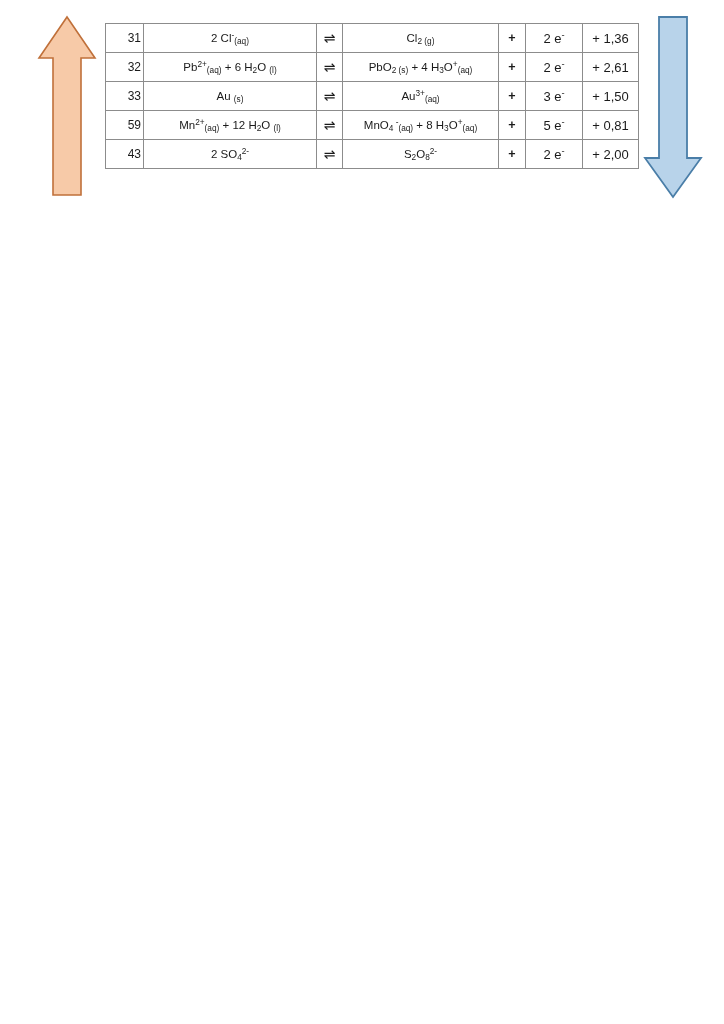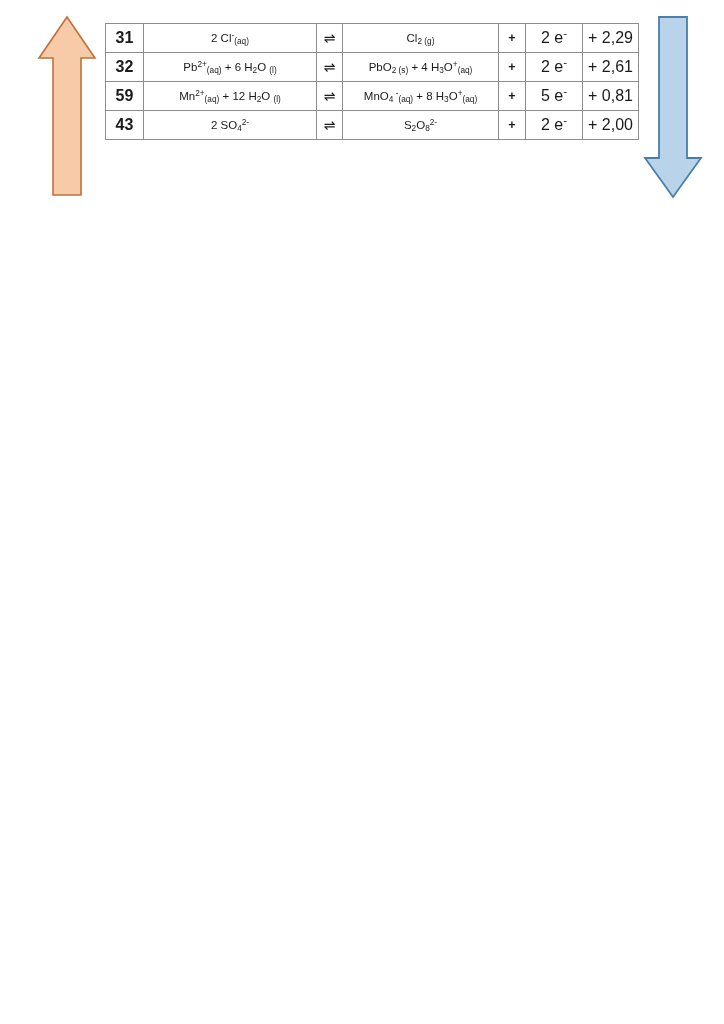--- a/index.html
+++ b/index.html
@@ -65,34 +65,35 @@
     border: 1px solid #8c8c8c;
     height: 28px;
     padding: 0 2px;
     text-align: center;
     vertical-align: middle;
     font-size: 11.5px;
     white-space: nowrap;
     overflow: hidden;
   }
   #redox-table td.idx {
-    font-weight: bold;
-    font-size: 16px;
+    font-weight: normal;
+    font-size: 12px;
+    text-align: right;
   }
   #redox-table td.eq {
     font-size: 14px;
     padding: 0;
   }
   #redox-table td.plus {
     font-size: 12.5px;
     font-weight: bold;
   }
   #redox-table td.elec,
   #redox-table td.pot {
-    font-size: 16px;
+    font-size: 13px;
   }
 
   
   .f sub {
     font-size: 0.72em;
     vertical-align: -0.25em;
     line-height: 0;
   }
   .f .st {      
     font-size: 0.72em;
@@ -133,30 +134,39 @@
         <col class="c-pot">
     </colgroup>
     <tbody>
         <tr>
           <td class="idx">31</td>
           <td><span class="f">2 Cl<span class="chg">-</span><span class="st">(aq)</span></span></td>
           <td class="eq">⇌</td>
           <td><span class="f">Cl<sub>2 </sub><span class="st">(g)</span></span></td>
           <td class="plus">+</td>
           <td class="elec"><span class="f">2 e<span class="chg">-</span></span></td>
-          <td class="pot">+ 2,29</td>
+          <td class="pot">+ 1,36</td>
         </tr>
         <tr>
           <td class="idx">32</td>
           <td><span class="f">Pb<span class="chg">2+</span><span class="st">(aq)</span> + 6 H<sub>2</sub>O <span class="st">(l)</span></span></td>
           <td class="eq">⇌</td>
           <td><span class="f">PbO<sub>2 </sub><span class="st">(s)</span> + 4 H<sub>3</sub>O<span class="chg">+</span><span class="st">(aq)</span></span></td>
           <td class="plus">+</td>
           <td class="elec"><span class="f">2 e<span class="chg">-</span></span></td>
           <td class="pot">+ 2,61</td>
+        </tr>
+        <tr>
+          <td class="idx">33</td>
+          <td><span class="f">Au <span class="st">(s)</span></span></td>
+          <td class="eq">⇌</td>
+          <td><span class="f">Au<span class="chg">3+</span><span class="st">(aq)</span></span></td>
+          <td class="plus">+</td>
+          <td class="elec"><span class="f">3 e<span class="chg">-</span></span></td>
+          <td class="pot">+ 1,50</td>
         </tr>
         <tr>
           <td class="idx">59</td>
           <td><span class="f">Mn<span class="chg">2+</span><span class="st">(aq)</span> + 12 H<sub>2</sub>O <span class="st">(l)</span></span></td>
           <td class="eq">⇌</td>
           <td><span class="f">MnO<sub>4 </sub><span class="chg">-</span><span class="st">(aq)</span> + 8 H<sub>3</sub>O<span class="chg">+</span><span class="st">(aq)</span></span></td>
           <td class="plus">+</td>
           <td class="elec"><span class="f">5 e<span class="chg">-</span></span></td>
           <td class="pot">+ 0,81</td>
         </tr>

